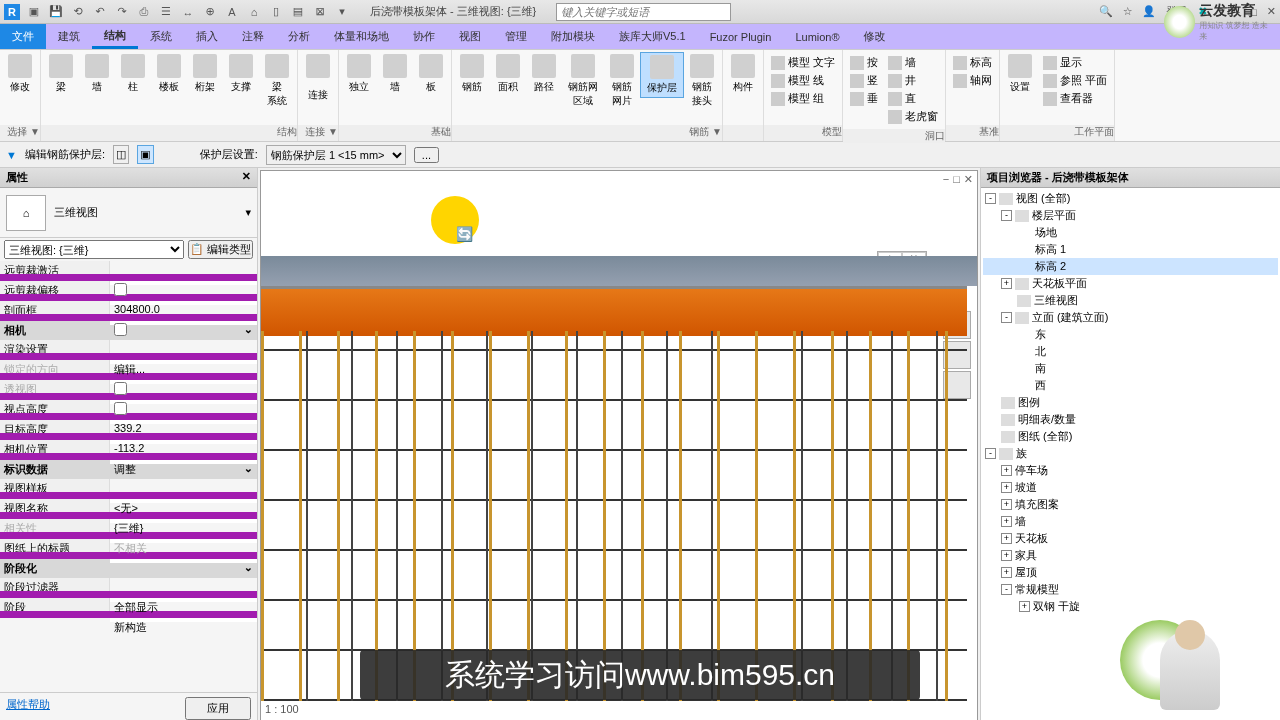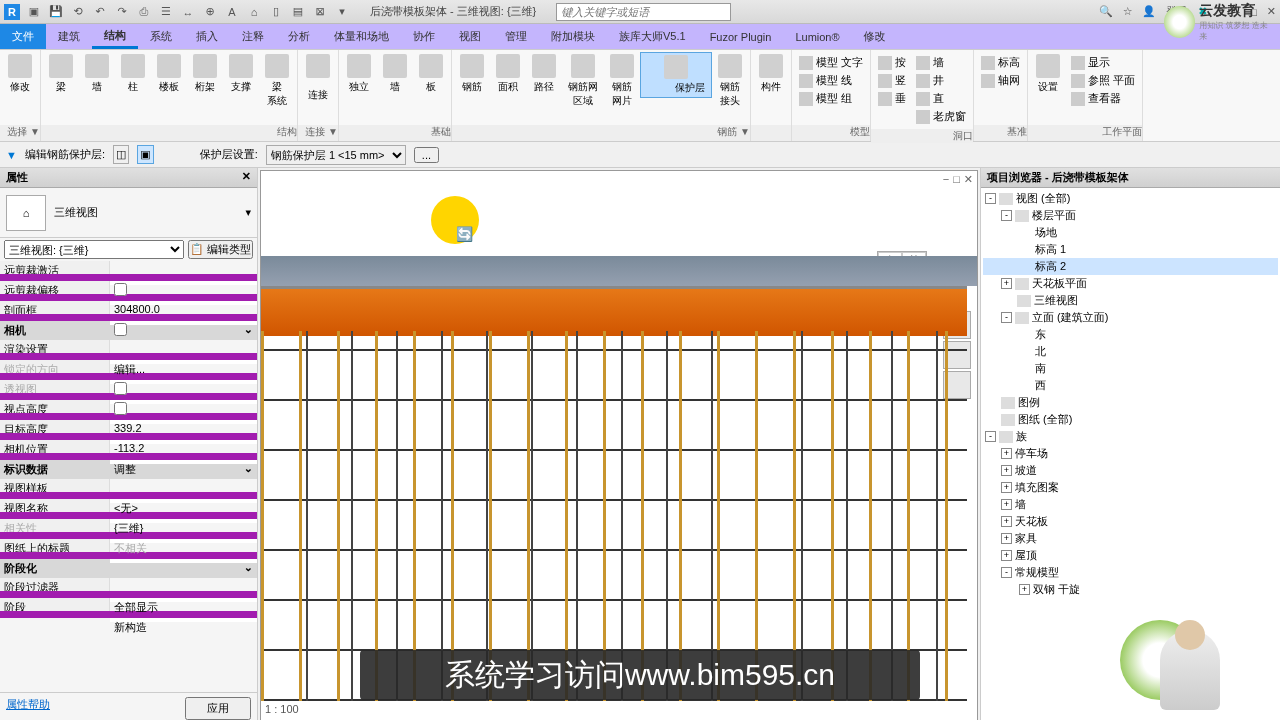--- a/index.html
+++ b/index.html
@@ -242,21 +242,21 @@
           <div style="white-space: pre; text-align: center; font-size: 10px;">钢筋网
 区域</div>
         </div>
         <div class="ribbon-tool">
           <div class="ico"></div>
           <div style="white-space: pre; text-align: center; font-size: 10px;">钢筋
 网片</div>
         </div>
         <div class="ribbon-tool active">
           <div class="ico"></div>
-          <div style="white-space: pre; text-align: center; font-size: 10px; margin-left: 28px;">保护层</div>
+          <div style="white-space: pre; text-align: center; font-size: 10px;">保护层</div>
         </div>
         <div class="ribbon-tool">
           <div class="ico"></div>
           <div style="white-space: pre; text-align: center; font-size: 10px;">钢筋
 接头</div>
         </div>
       </div>
       <div class="label">钢筋 ▼</div>
     </div>
     <div class="ribbon-group">
@@ -555,20 +555,25 @@
           <span>西</span>
         </div>
         <div class="tree-item ind0">
           <span style="width: 13px; display: inline-block;"></span>
           <span class="tree-ico"></span>
           <span>图例</span>
         </div>
         <div class="tree-item ind0">
           <span style="width: 13px; display: inline-block;"></span>
           <span class="tree-ico"></span>
+          <span>明细表/数量</span>
+        </div>
+        <div class="tree-item ind0">
+          <span style="width: 13px; display: inline-block;"></span>
+          <span class="tree-ico"></span>
           <span>图纸 (全部)</span>
         </div>
         <div class="tree-item ind0">
           <span class="tree-toggle">-</span>
           <span class="tree-ico"></span>
           <span>族</span>
         </div>
         <div class="tree-item ind1">
           <span class="tree-toggle">+</span>
           <span>停车场</span>

